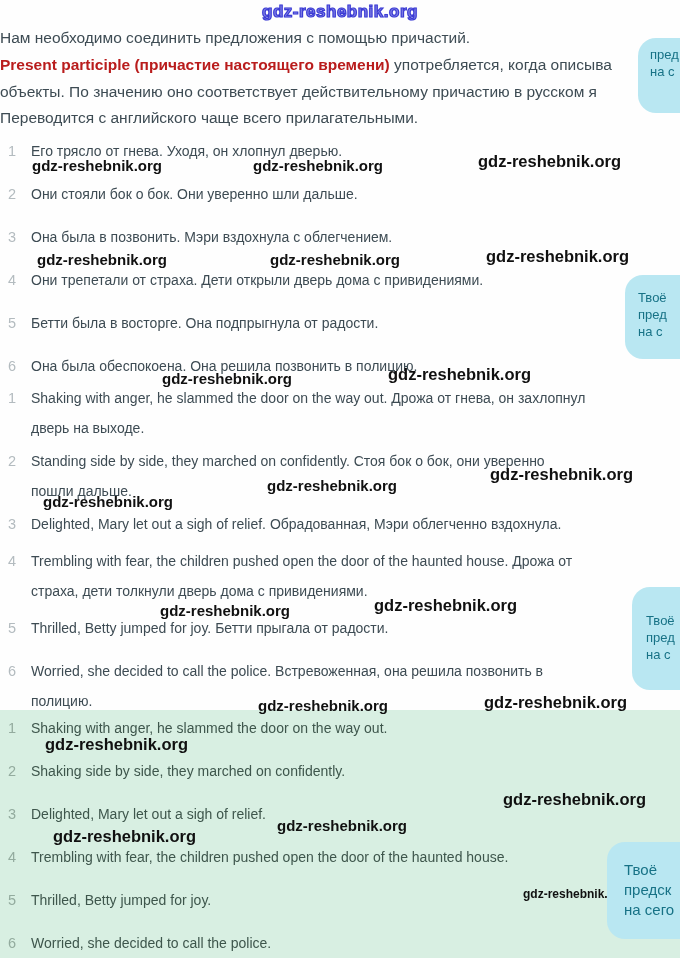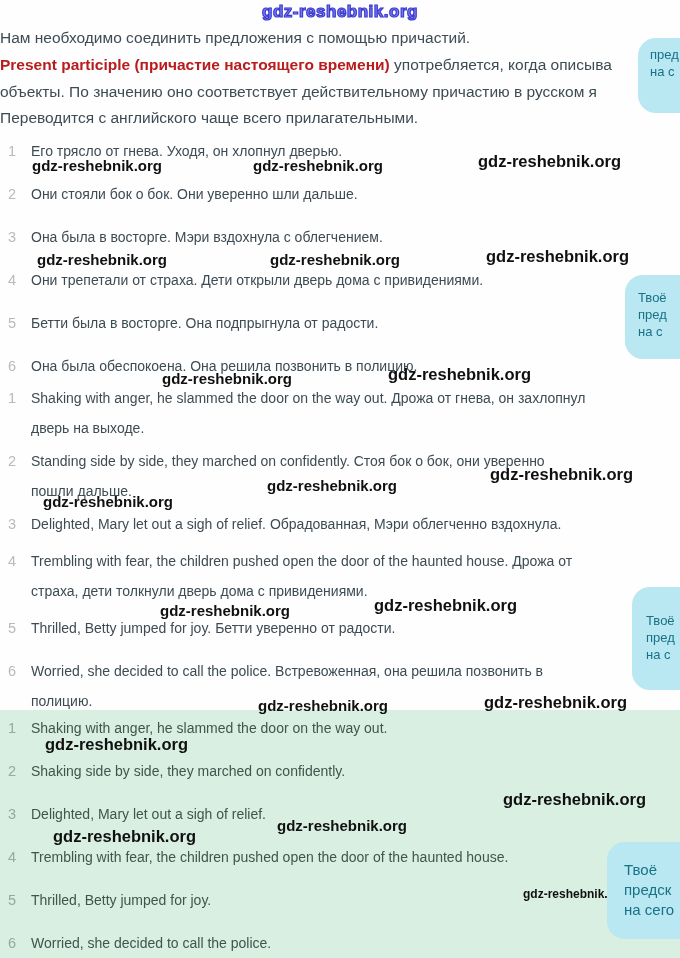--- a/index.html
+++ b/index.html
@@ -89,21 +89,21 @@
   <div class="item z1" style="top:141px">
       <span class="num">1</span>
       <span class="txt">Его трясло от гнева. Уходя, он хлопнул дверью.</span>
     </div>
   <div class="item z1" style="top:184px">
       <span class="num">2</span>
       <span class="txt">Они стояли бок о бок. Они уверенно шли дальше.</span>
     </div>
   <div class="item z1" style="top:227px">
       <span class="num">3</span>
-      <span class="txt">Она была в восторге. Мэри вздохнула с облегчением.</span>
+      <span class="txt">Она была в позвонить. Мэри вздохнула с облегчением.</span>
     </div>
   <div class="item z1" style="top:270px">
       <span class="num">4</span>
       <span class="txt">Они трепетали от страха. Дети открыли дверь дома с привидениями.</span>
     </div>
   <div class="item z1" style="top:313px">
       <span class="num">5</span>
       <span class="txt">Бетти была в восторге. Она подпрыгнула от радости.</span>
     </div>
   <div class="item z1" style="top:356px">
@@ -125,21 +125,21 @@
       <span class="num">3</span>
       <span class="txt">Delighted, Mary let out a sigh of relief. Обрадованная, Мэри облегченно вздохнула.</span>
     </div>
   <div class="item multiline z1" style="top:546px">
       <span class="num">4</span>
       <span class="txt">Trembling with fear, the children pushed open the door of the haunted house. Дрожа от
 страха, дети толкнули дверь дома с привидениями.</span>
     </div>
   <div class="item multiline z1" style="top:613px">
       <span class="num">5</span>
-      <span class="txt">Thrilled, Betty jumped for joy. Бетти уверенно от радости.</span>
+      <span class="txt">Thrilled, Betty jumped for joy. Бетти прыгала от радости.</span>
     </div>
   <div class="item multiline z1" style="top:656px">
       <span class="num">6</span>
       <span class="txt">Worried, she decided to call the police. Встревоженная, она решила позвонить в
 полицию.</span>
     </div>
 
   <div class="item answer z1" style="top:718px">
       <span class="num">1</span>
       <span class="txt">Shaking with anger, he slammed the door on the way out.</span>

